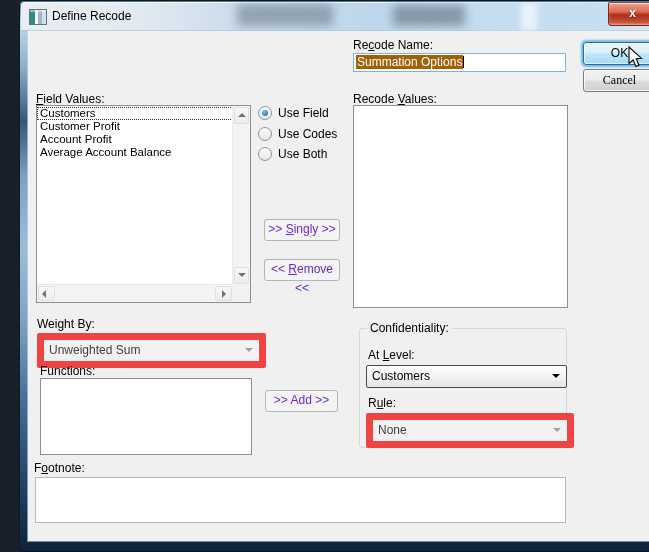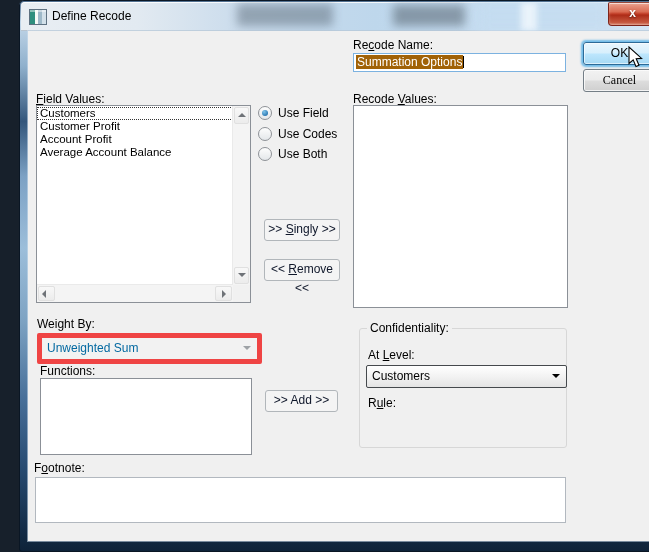--- a/index.html
+++ b/index.html
@@ -40,21 +40,21 @@
   .caret{display:inline-block;width:1px;height:12px;background:#000;vertical-align:-2px;}
   
   .btn{position:absolute;border-radius:3px;text-align:center;}
   .btn-ok{left:555px;top:11px;width:71px;height:21px;line-height:21px;
     background:linear-gradient(180deg,#eaf6fd,#d7effc 48%,#bde6fd 52%,#a6d9f4);
     border:1px solid #2d6a97;
     box-shadow:0 0 2px 2px rgba(70,170,230,.75), inset 0 0 0 1px rgba(255,255,255,.6);}
   .btn-cancel{left:555px;top:38px;width:71px;height:21px;line-height:21px;
     background:linear-gradient(180deg,#f2f2f2,#ebebeb 48%,#dddddd 52%,#cfcfcf);
     border:1px solid #747e86;box-shadow:inset 0 0 0 1px rgba(252,252,252,.8);font-family:Liberation Serif, serif;}
-  .btn-disabled{background:#f4f4f4;border:1px solid #b1b6ba;color:#0f172a;}
+  .btn-disabled{background:#f4f4f4;border:1px solid #b1b6ba;color:#6d28d9;}
   .btn-singly{left:236px;top:188px;width:74px;height:20px;line-height:19px;}
   .btn-remove{left:236px;top:228px;width:74px;height:20px;line-height:19px;}
   .btn-add{left:237px;top:359px;width:71px;height:20px;line-height:19px;}
   
   .listbox{position:absolute;background:#fff;border:1px solid #8b9097;}
   #listbox-field-values{left:8px;top:74px;width:213px;height:196px;}
   #listbox-recode-values{left:325px;top:74px;width:213px;height:201px;}
   #functions-box{left:12px;top:347px;width:210px;height:75px;}
   #footnote-box{left:7px;top:446px;width:529px;height:44px;border-color:#b2b8bf;}
   .lb-items{position:absolute;left:0;top:1px;right:17px;}
@@ -74,21 +74,21 @@
   
   .radio-row{position:absolute;left:230px;height:15px;line-height:14px;white-space:nowrap;}
   .radio{display:inline-block;width:12px;height:12px;border-radius:50%;border:1px solid #8e9297;
     background:linear-gradient(#fdfdfd,#e4e7ea);vertical-align:-3px;margin-right:6px;position:relative;}
   .radio.checked::after{content:"";position:absolute;left:3px;top:3px;width:6px;height:6px;border-radius:50%;
     background:radial-gradient(circle at 35% 30%, #7ec3ea, #2f7cb5 70%, #1d4f7c);}
   
   .combo{position:absolute;height:21px;line-height:20px;padding-left:5px;border-radius:2px;white-space:nowrap;overflow:hidden;}
   .combo .arrow{position:absolute;right:6px;top:8px;width:0;height:0;
     border-left:4px solid transparent;border-right:4px solid transparent;border-top:4px solid #000;}
-  .combo-disabled{background:#f2f2f2;border:5px solid #ef4444;color:#0369a1;}
+  .combo-disabled{background:#f2f2f2;border:7px solid #ef4444;color:#404040;}
   .combo-disabled .arrow{border-top-color:#9ea2a6;}
   #weight-combo{left:9px;top:302px;width:210px;}
   #at-level-combo{left:6px;top:36px;width:194px;background:linear-gradient(#ffffff,#f1f1f1 55%,#e4e4e4);
     border:1px solid #45494d;color:#000;}
   #rule-combo{left:6px;top:84px;width:189px;}
   
   .groupbox{position:absolute;left:331px;top:297px;width:206px;height:118px;border:1px solid #d7d7d7;border-radius:3px;}
   .legend{position:absolute;left:7px;top:-8px;background:#f0f0f0;padding:0 3px;}
   
   #field-info{left:8px;top:11px;}
@@ -186,20 +186,24 @@
     <div class="btn btn-disabled btn-add"><span>&gt;&gt; Add &gt;&gt;</span></div>
 
     <div class="groupbox">
       <div class="legend">Confidentiality:</div>
       <div class="label" id="at-label"><span>At </span><span class="ak">L</span><span>evel:</span></div>
       <div class="combo" id="at-level-combo">
         <span>Customers</span>
         <span class="arrow"></span>
       </div>
       <div class="label" id="rule-label"><span>R</span><span class="ak">u</span><span>le:</span></div>
+      <div class="combo combo-disabled" id="rule-combo">
+        <span>None</span>
+        <span class="arrow"></span>
+      </div>
     </div>
 
     <div class="label" id="footnote-label"><span>F</span><span class="ak">o</span><span>otnote:</span></div>
     <div class="listbox" id="footnote-box"></div>
   </div>
 
   <svg class="cursor" width="16" height="23" viewBox="0 0 16 23">
     <path d="M1,1 L1,17.5 L5.2,13.8 L8.0,20.6 L11.0,19.3 L8.2,12.7 L13.6,12.4 Z" fill="#ffffff" stroke="#000000" stroke-width="1.1"></path>
   </svg>
 </div>

